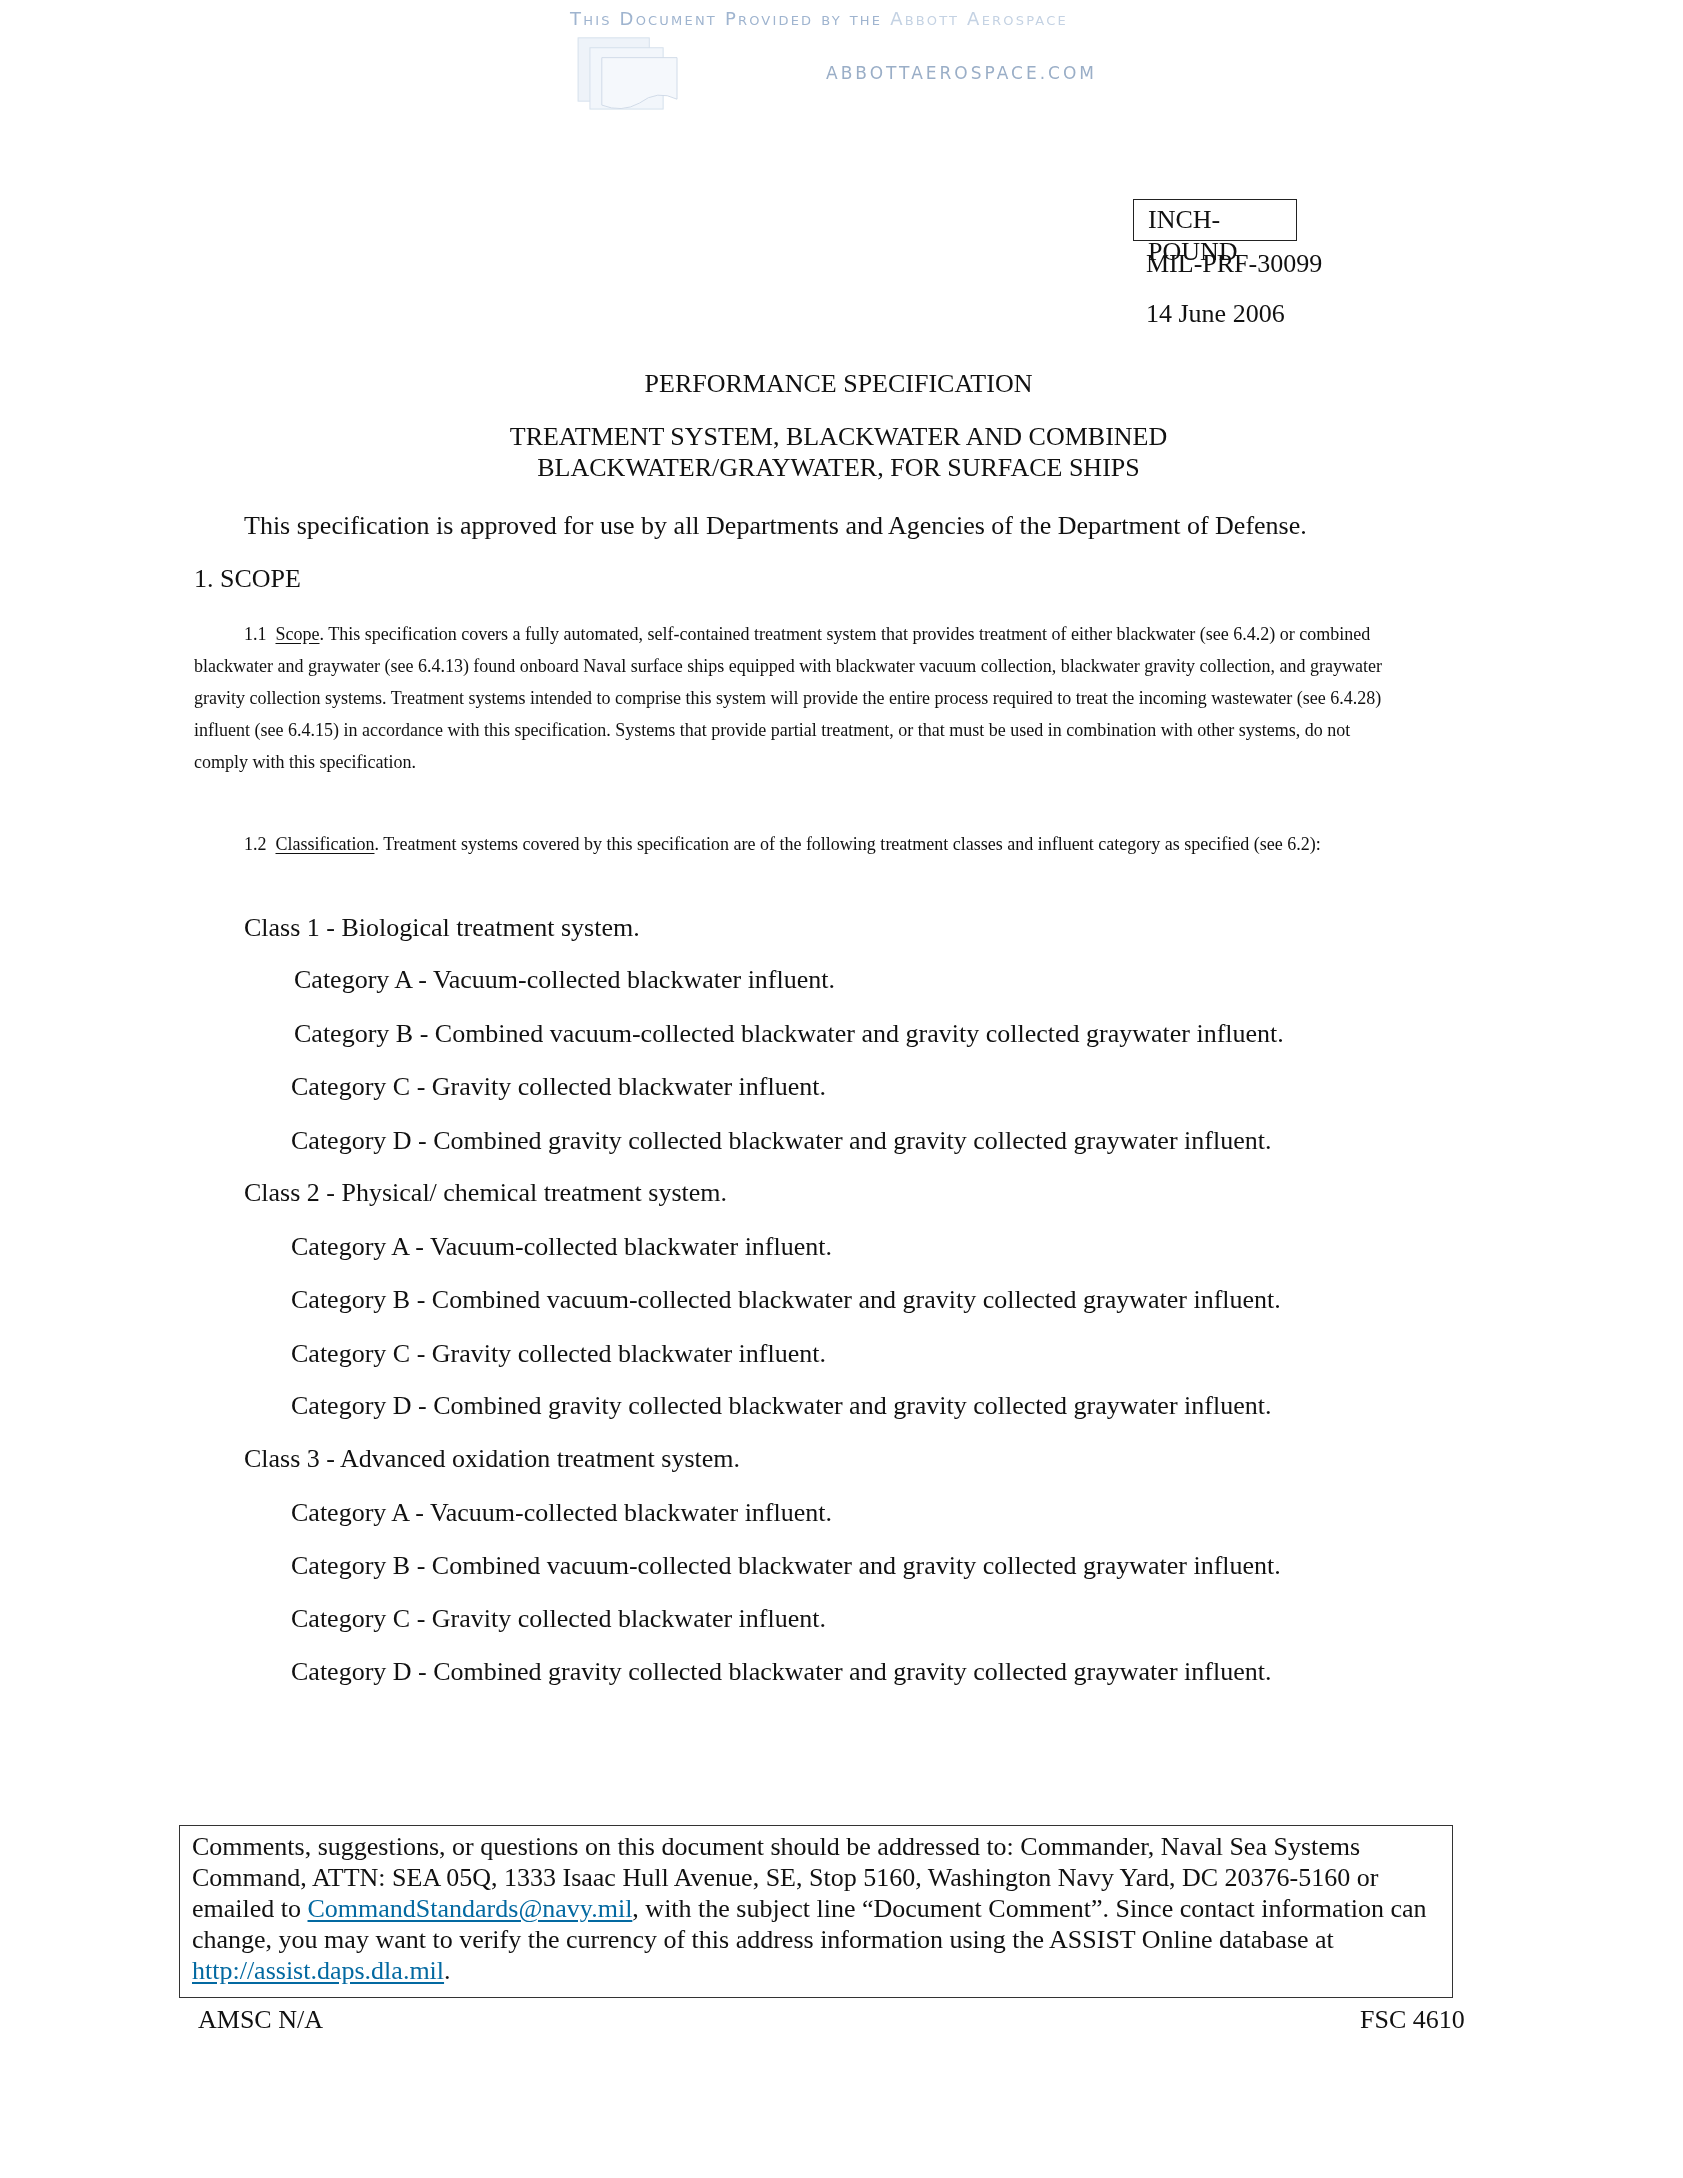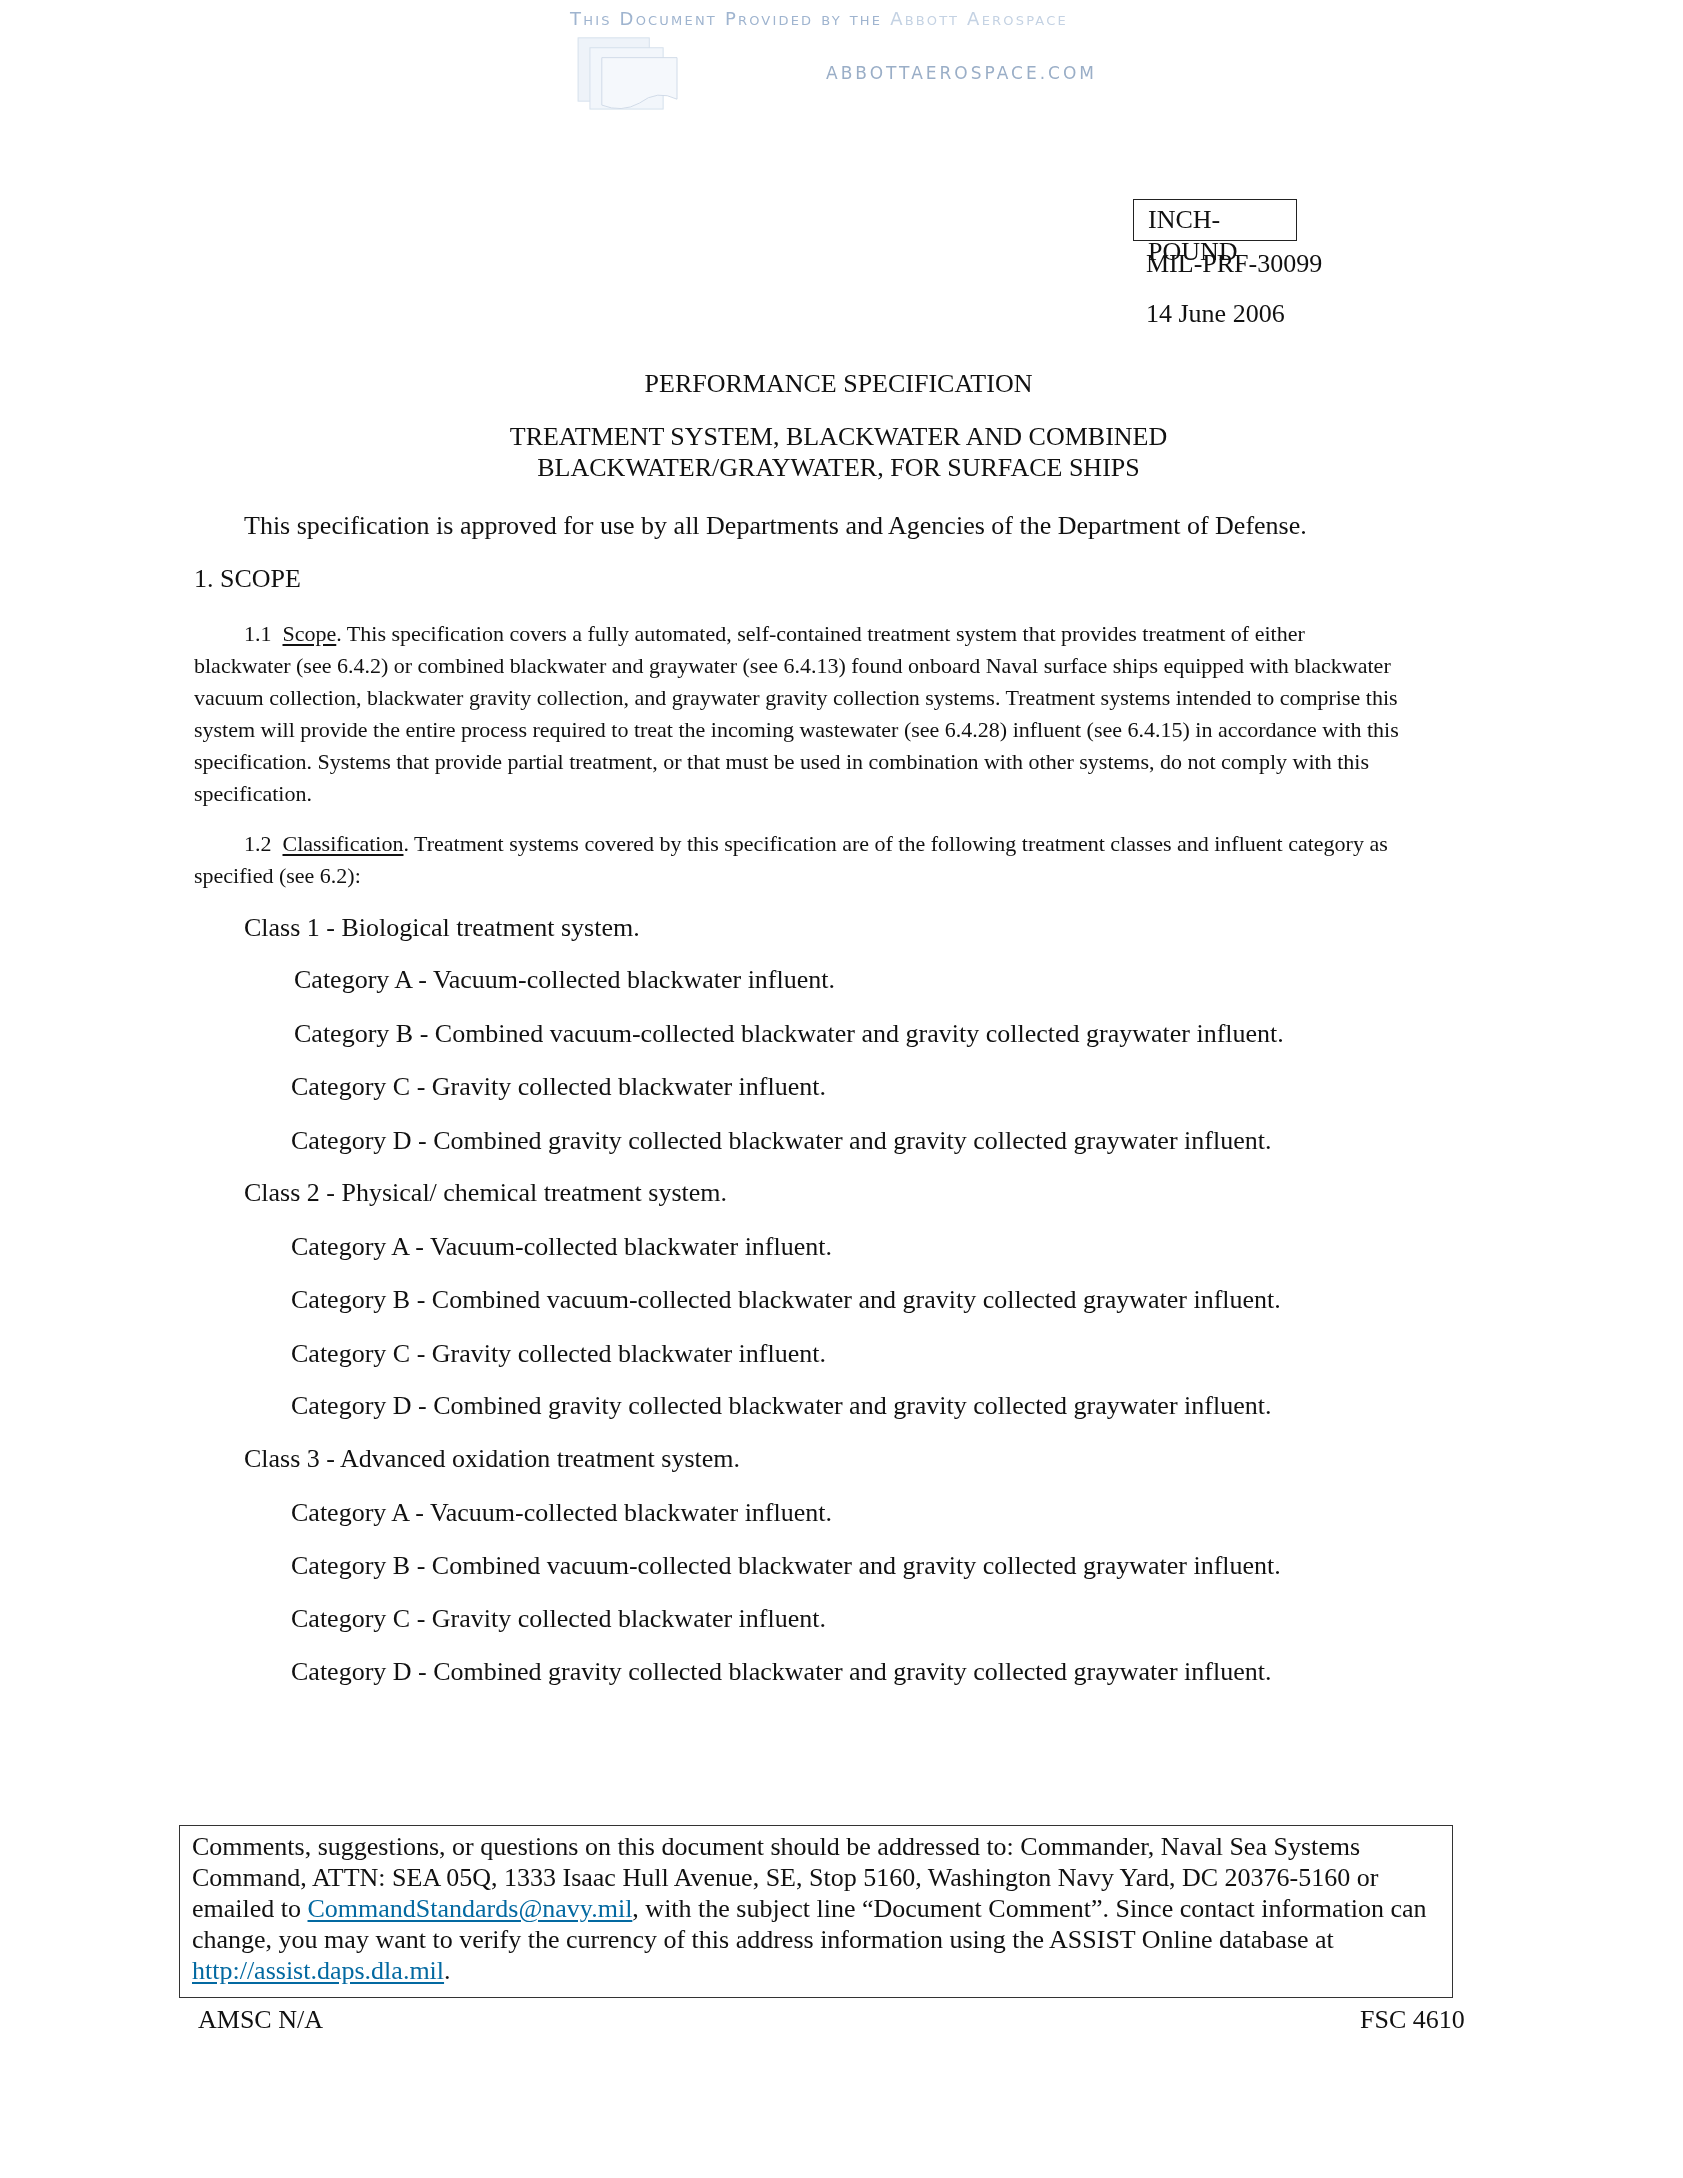--- a/index.html
+++ b/index.html
@@ -14,21 +14,21 @@
                 font-size:18px; letter-spacing:2.2px; color:#9fb4cf; white-space:nowrap; }
   .logo-line1 .dim { color:#c4d2e3; }
   .logo-line2 { position:absolute; left:44px; top:16px; font-family:"DejaVu Sans", sans-serif;
                 font-size:40px; letter-spacing:5px; color:#7f9cc0; white-space:nowrap; font-weight:300; }
   .logo-line3 { position:absolute; left:260px; top:59px; font-family:"DejaVu Sans", sans-serif;
                 font-size:17px; letter-spacing:3px; color:#9aaec7; white-space:nowrap; }
   .id-box { position:absolute; left:1133px; top:199px; width:164px; height:42px;
             border:1.5px solid #222; box-sizing:border-box; }
   .id-box span { position:absolute; left:14px; top:4px; font-size:26px; line-height:32px; }
   .center { position:absolute; left:0; width:1683px; text-align:center; font-size:26px; line-height:32px; }
-  .para { position:absolute; left:194px; width:1208px; font-size:22px; line-height:32px; white-space:normal; }
+  .para { position:absolute; left:194px; width:1208px; font-size:18px; line-height:32px; white-space:normal; }
   .para .indent { display:inline-block; width:50px; }
   u { text-decoration:underline; text-underline-offset:3px; }
   .comment-box { position:absolute; left:179px; top:1825px; width:1274px; height:173px;
                  border:1.5px solid #333; box-sizing:border-box; }
   .comment-box p { margin:0; position:absolute; left:12px; top:5px; width:1249px;
                    font-size:26px; line-height:31px; }
   a.link { color:#0369a1; text-decoration:underline; text-underline-offset:3px; }
 </style>
 </head>
 <body>

